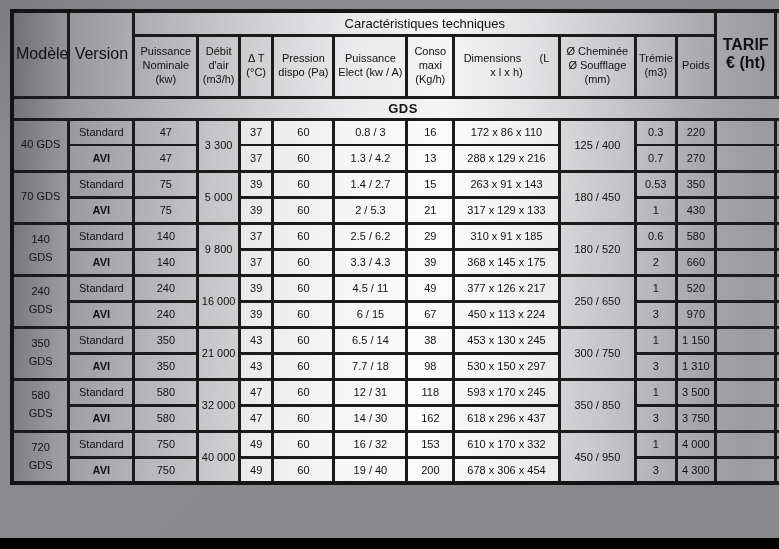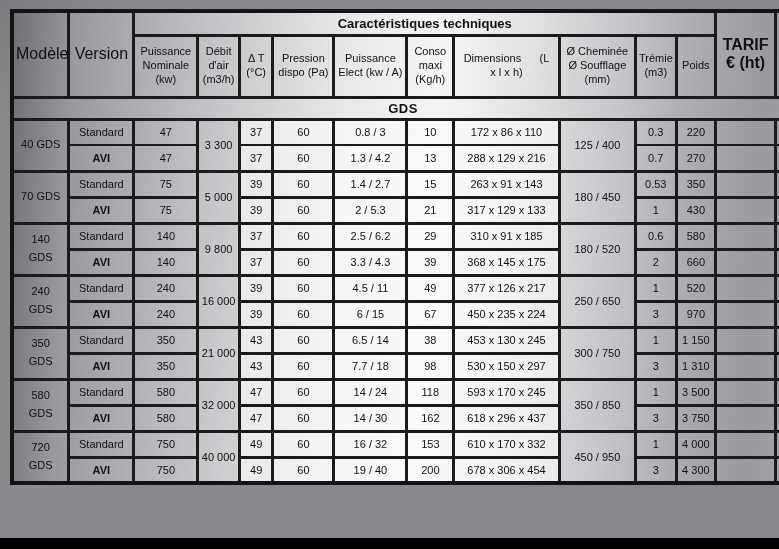--- a/index.html
+++ b/index.html
@@ -34,21 +34,21 @@
     font-weight:normal;
     color:#111;
     padding:1px 2px;
     overflow:hidden;
   }
   tr.r-title { height:24px; }
   tr.r-sub   { height:62px; }
   tr.r-gds   { height:22px; }
   tbody.data tr { height:26px; }
   th.pre, td.pre { white-space:pre-wrap; line-height:1.25; }
-  .title-cell { font-size:13px; font-weight:bold; }
+  .title-cell { font-size:13px; font-weight:normal; }
   .gds-cell   { font-size:13px; font-weight:bold; letter-spacing:0.5px; }
   .tarif-cell { font-size:16px; font-weight:bold; white-space:pre-line; }
   .corner     { font-size:16px; }
   td.lt { background:rgba(255,255,255,0.55); }
   td.b, .b { font-weight:bold; }
   tbody.data td.group-sep { border-top-width:3px; }
   tbody.data td { border-top-width:2px; border-bottom-width:2px; }
   td.model-cell { white-space:pre-line; line-height:1.6; }
 </style>
 </head>
@@ -113,21 +113,21 @@
   </thead>
   <tbody class="data" id="data-body">
       <tr>
         <td class="model-cell" rowspan="2">40 GDS</td>
         <td>Standard</td>
         <td>47</td>
         <td rowspan="2">3 300</td>
         <td class="lt">37</td>
         <td class="lt">60</td>
         <td class="lt">0.8 / 3</td>
-        <td class="lt">10</td>
+        <td class="lt">16</td>
         <td class="lt">172 x 86 x 110</td>
         <td rowspan="2">125 / 400</td>
         <td>0.3</td>
         <td>220</td>
         <td></td>
         <td></td>
       </tr>
       <tr>
         <td class="b">AVI</td>
         <td>47</td>
@@ -217,21 +217,21 @@
         <td class="group-sep"></td>
         <td class="group-sep"></td>
       </tr>
       <tr>
         <td class="b group-sep">AVI</td>
         <td class="group-sep">240</td>
         <td class="lt group-sep">39</td>
         <td class="lt group-sep">60</td>
         <td class="lt group-sep">6 / 15</td>
         <td class="lt group-sep">67</td>
-        <td class="lt group-sep">450 x 235 x 224</td>
+        <td class="lt group-sep">450 x 113 x 224</td>
         <td class="group-sep">3</td>
         <td class="group-sep">970</td>
         <td class="group-sep"></td>
         <td class="group-sep"></td>
       </tr>
       <tr>
         <td class="model-cell group-sep" rowspan="2">350
 GDS</td>
         <td class=" group-sep">Standard</td>
         <td class="group-sep">350</td>
@@ -261,21 +261,21 @@
         <td class="group-sep"></td>
       </tr>
       <tr>
         <td class="model-cell group-sep" rowspan="2">580
 GDS</td>
         <td class=" group-sep">Standard</td>
         <td class="group-sep">580</td>
         <td class="group-sep" rowspan="2">32 000</td>
         <td class="lt group-sep">47</td>
         <td class="lt group-sep">60</td>
-        <td class="lt group-sep">14 / 24</td>
+        <td class="lt group-sep">12 / 31</td>
         <td class="lt group-sep">118</td>
         <td class="lt group-sep">593 x 170 x 245</td>
         <td class="group-sep" rowspan="2">350 / 850</td>
         <td class="group-sep">1</td>
         <td class="group-sep">3 500</td>
         <td class="group-sep"></td>
         <td class="group-sep"></td>
       </tr>
       <tr>
         <td class="b group-sep">AVI</td>

